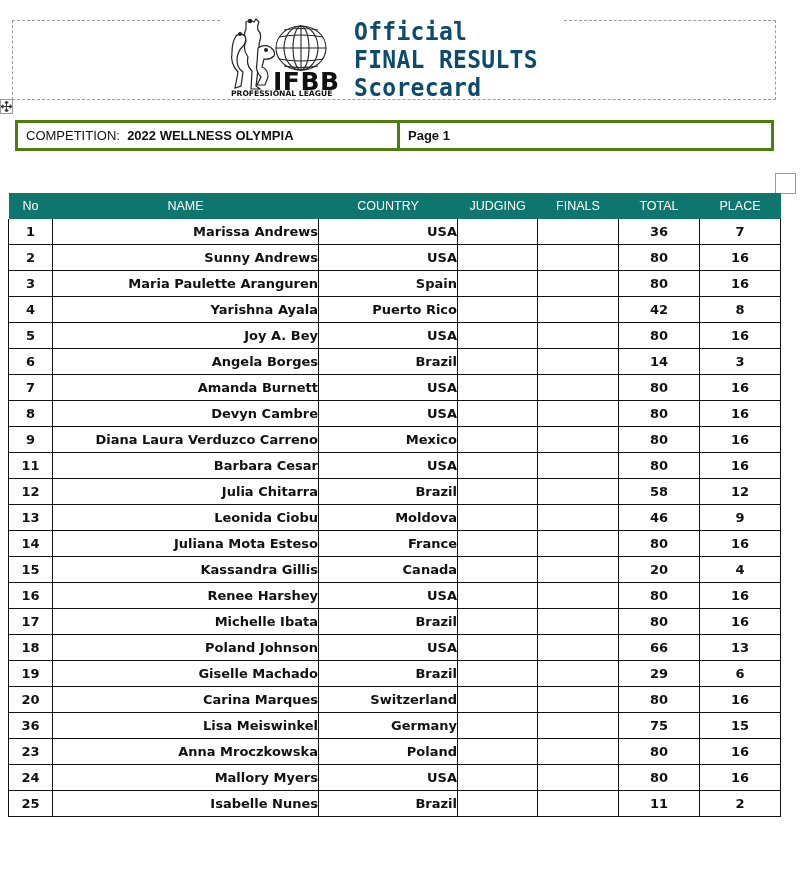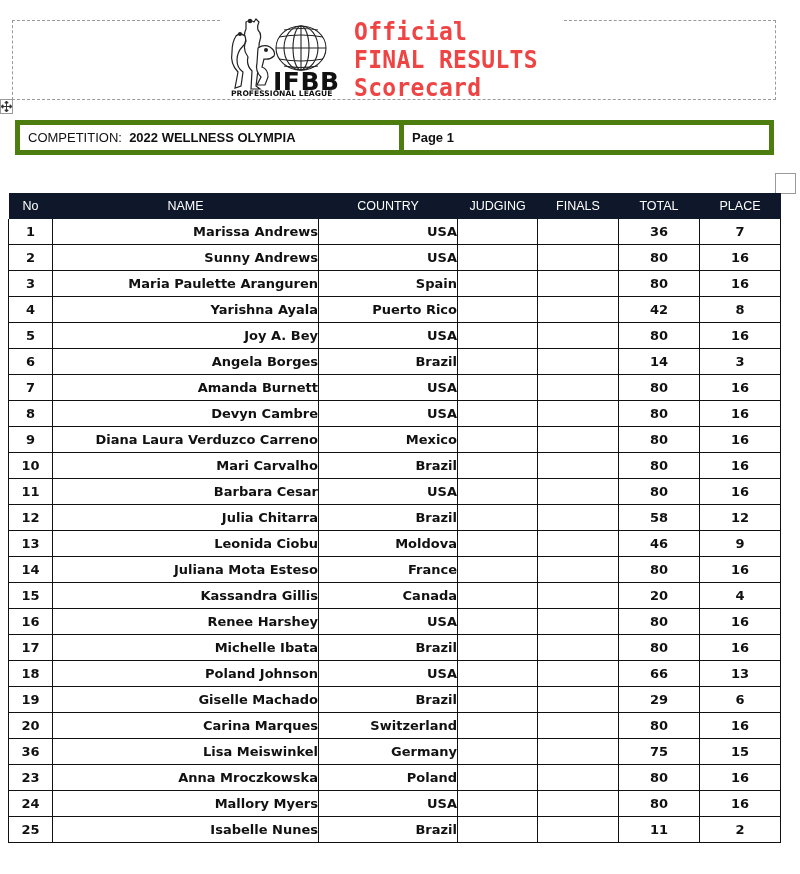--- a/index.html
+++ b/index.html
@@ -12,40 +12,40 @@
   .header-top-right { position: absolute; left: 564px; top: 20px; width: 212px; border-top: 1px dashed #9a9a9a; }
 
   .logo { position: absolute; left: 228px; top: 18px; width: 116px; height: 82px; }
   .logo svg { display: block; }
   .logo-ifbb { position: absolute; left: 45px; top: 51px; font-family: "DejaVu Sans", sans-serif;
                font-weight: 900; font-size: 25px; letter-spacing: 0.5px; color: #111; line-height: 1; }
   .logo-league { position: absolute; left: 3px; top: 72px; font-family: "DejaVu Sans", sans-serif;
                  font-weight: 700; font-size: 7.6px; color: #111; white-space: nowrap; line-height: 1; }
 
   .title-block { position: absolute; left: 354px; top: 17px; font-family: "DejaVu Sans Mono", monospace;
-                 font-weight: 700; color: #ef4444; }
+                 font-weight: 700; color: #0c4a6e; }
   .title-line { font-size: 23px; line-height: 28px; letter-spacing: 0.3px; white-space: nowrap;
                 transform: scaleY(1.05); transform-origin: left top; }
 
   .move-handle { position: absolute; left: 0px; top: 99px; width: 13px; height: 15px;
                  border: 1px solid #9a9a9a; box-sizing: border-box; background: #fff;
                  display: flex; align-items: center; justify-content: center; font-size: 12px; color: #333; line-height: 1; }
 
   .info-table { position: absolute; left: 15px; top: 120px; width: 759px; border-collapse: collapse;
                 font-family: "Liberation Sans", sans-serif; font-size: 13px; }
-  .info-table td { border: 5px solid #4d7c0f; height: 25px; padding: 0 0 0 8px; vertical-align: middle; white-space: nowrap; }
+  .info-table td { border: 3px solid #4d7c0f; height: 25px; padding: 0 0 0 8px; vertical-align: middle; white-space: nowrap; }
   .info-table .c1 { width: 371px; }
   .info-table .bold { font-weight: 700; }
 
   .resize-square { position: absolute; left: 775px; top: 173px; width: 21px; height: 21px;
                    border: 1px solid #9a9a9a; box-sizing: border-box; background: #fff; }
 
   .results { position: absolute; left: 8px; top: 193px; width: 772px; border-collapse: collapse;
              table-layout: fixed; font-family: "DejaVu Sans", sans-serif; }
-  .results th { background: #0f172a; color: #fff; font-family: "Liberation Sans", sans-serif;
+  .results th { background: #0f766e; color: #fff; font-family: "Liberation Sans", sans-serif;
                 font-weight: 400; font-size: 12.5px; height: 26px; padding: 0; text-align: center; }
   .results td { border: 1px solid #111; height: 25px; padding: 0; font-weight: 700; font-size: 13px;
                 white-space: nowrap; overflow: hidden; }
   .results td.center { text-align: center; }
   .results td.left { text-align: right; padding-left: 23px; }
   .results tr:first-child td { border-top: none; }
 </style>
 </head>
 <body>
 
@@ -215,29 +215,20 @@
       <tr>
         <td class="center">9</td>
         <td class="left">Diana Laura Verduzco Carreno</td>
         <td class="left">Mexico</td>
         <td class="center"></td>
         <td class="center"></td>
         <td class="center">80</td>
         <td class="center">16</td>
       </tr>
       <tr>
-        <td class="center">10</td>
-        <td class="left">Mari Carvalho</td>
-        <td class="left">Brazil</td>
-        <td class="center"></td>
-        <td class="center"></td>
-        <td class="center">80</td>
-        <td class="center">16</td>
-      </tr>
-      <tr>
         <td class="center">11</td>
         <td class="left">Barbara Cesar</td>
         <td class="left">USA</td>
         <td class="center"></td>
         <td class="center"></td>
         <td class="center">80</td>
         <td class="center">16</td>
       </tr>
       <tr>
         <td class="center">12</td>

